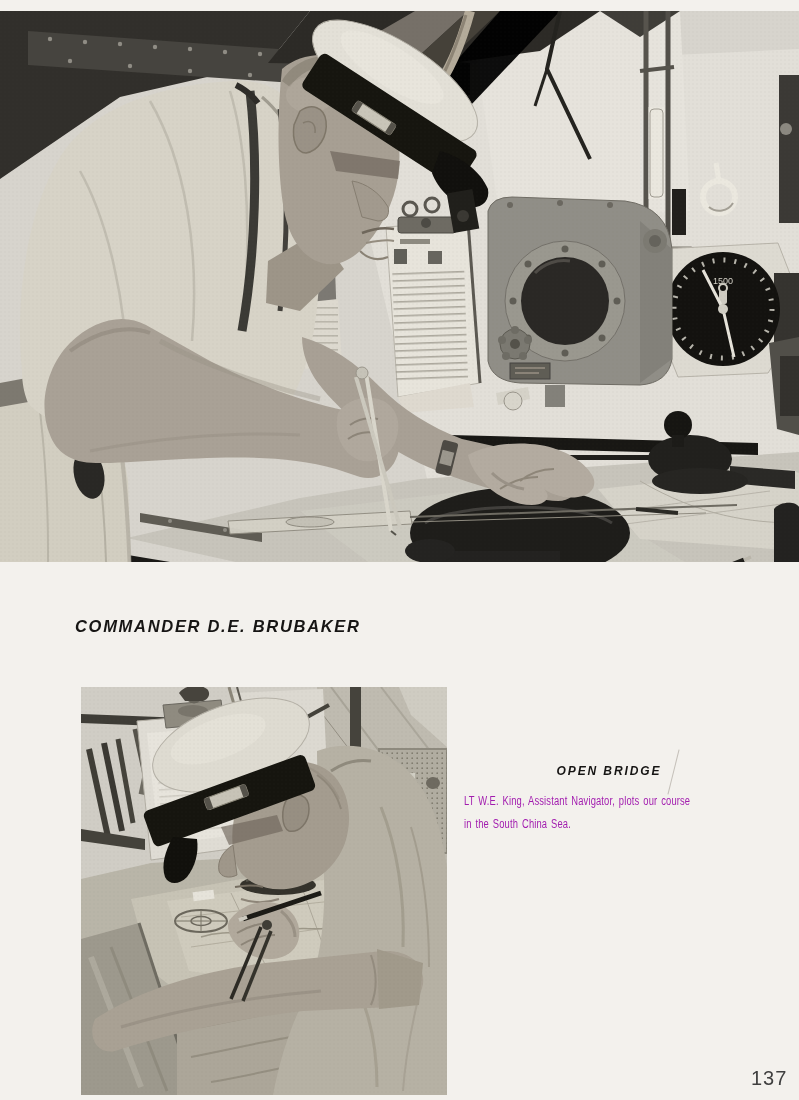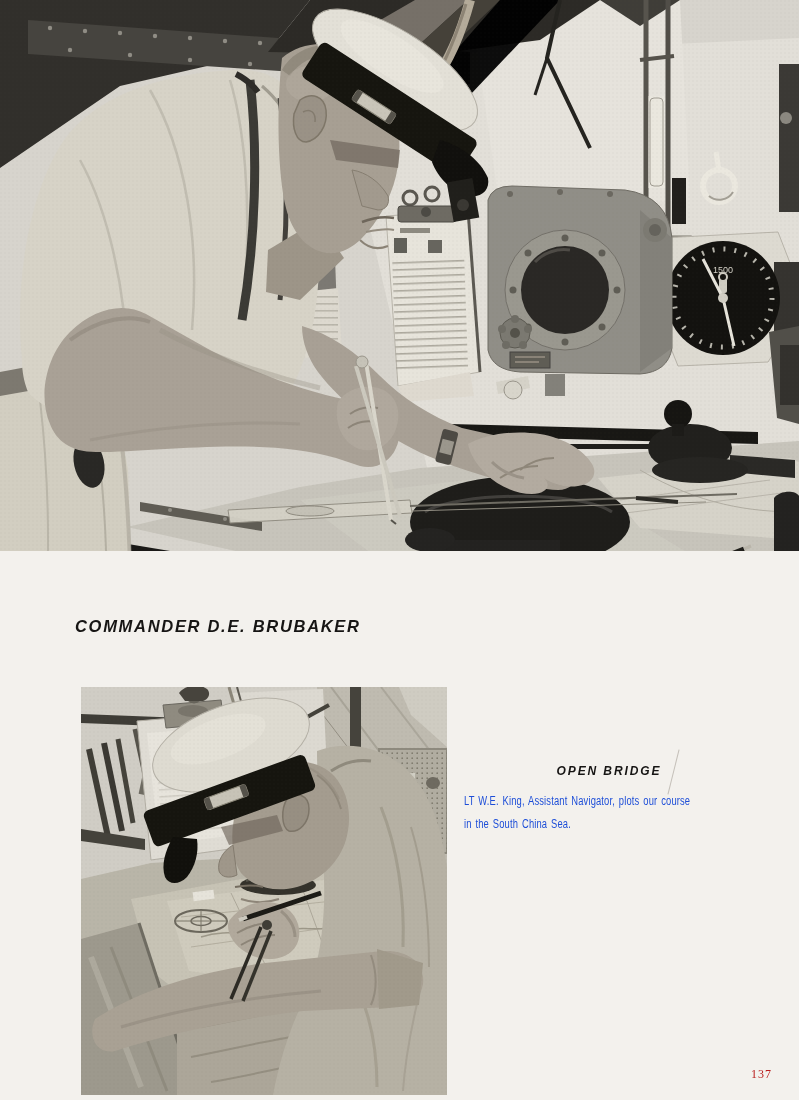--- a/index.html
+++ b/index.html
@@ -4,43 +4,42 @@
 <style>
   html,body{margin:0;padding:0;background:#888;}
   .page{
     position:relative;width:799px;height:1100px;margin:0 auto;
     background:#f3f1ed;
     font-family:"Liberation Sans",sans-serif;
     overflow:hidden;
   }
   .photo{position:absolute;overflow:hidden;background:#d7d4cd;}
   .photo svg{display:block;}
-  .photo-top{left:0;top:0;width:799px;height:551px;}
+  .photo-top{left:0;top:11px;width:799px;height:551px;}
   .photo-bottom{left:81px;top:687px;width:366px;height:408px;}
   .cap-block{position:absolute;color:#1a1918;}
   .cap1{left:75px;top:617px;width:420px;}
   .cap2{left:464px;top:764px;width:290px;}
   .cap-title{
     font-weight:bold;font-size:16.5px;letter-spacing:1.7px;color:#161514;
     white-space:nowrap;
     font-style:italic;
   }
   .cap2 .cap-title{font-size:12px;letter-spacing:1.9px;text-align:center;}
   .cap-sub{
     margin-top:7px;font-size:13px;color:#2f2e2b;white-space:nowrap;
     letter-spacing:.3px;word-spacing:3px;
   }
   .cond{display:inline-block;transform:scaleX(.78);transform-origin:0 50%;}
-  .cap-lines{margin-top:12px;font-size:12.5px;color:#1d4ed8;line-height:23px;
+  .cap-lines{margin-top:12px;font-size:12.5px;color:#a21caf;line-height:23px;
     letter-spacing:.2px;word-spacing:1.5px;white-space:nowrap;}
   .cap-lines .cond{transform:scaleX(.75);}
   .page-number{
-    position:absolute;left:751px;top:1067px;font-size:12px;color:#b91c1c;
+    position:absolute;left:751px;top:1067px;font-size:20px;color:#404040;
     letter-spacing:1px;
-    font-family:Liberation Serif, serif;
   }
   .scratch{
     position:absolute;left:673px;top:749px;width:1px;height:46px;
     background:rgba(158,152,142,.55);transform:rotate(14deg);
   }
 </style>
 </head>
 <body>
 
 <div class="page">

